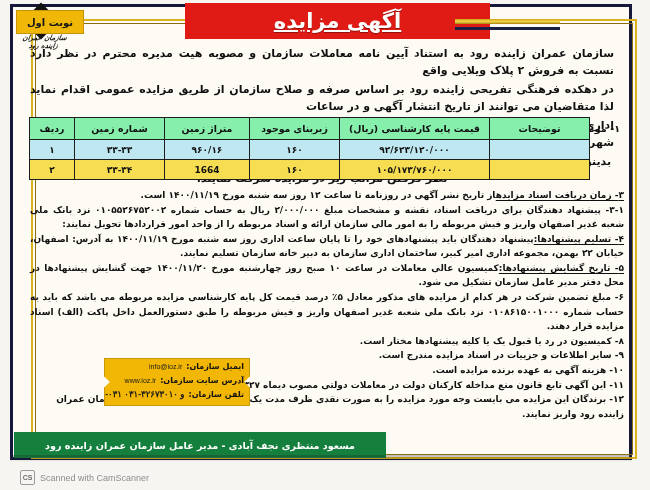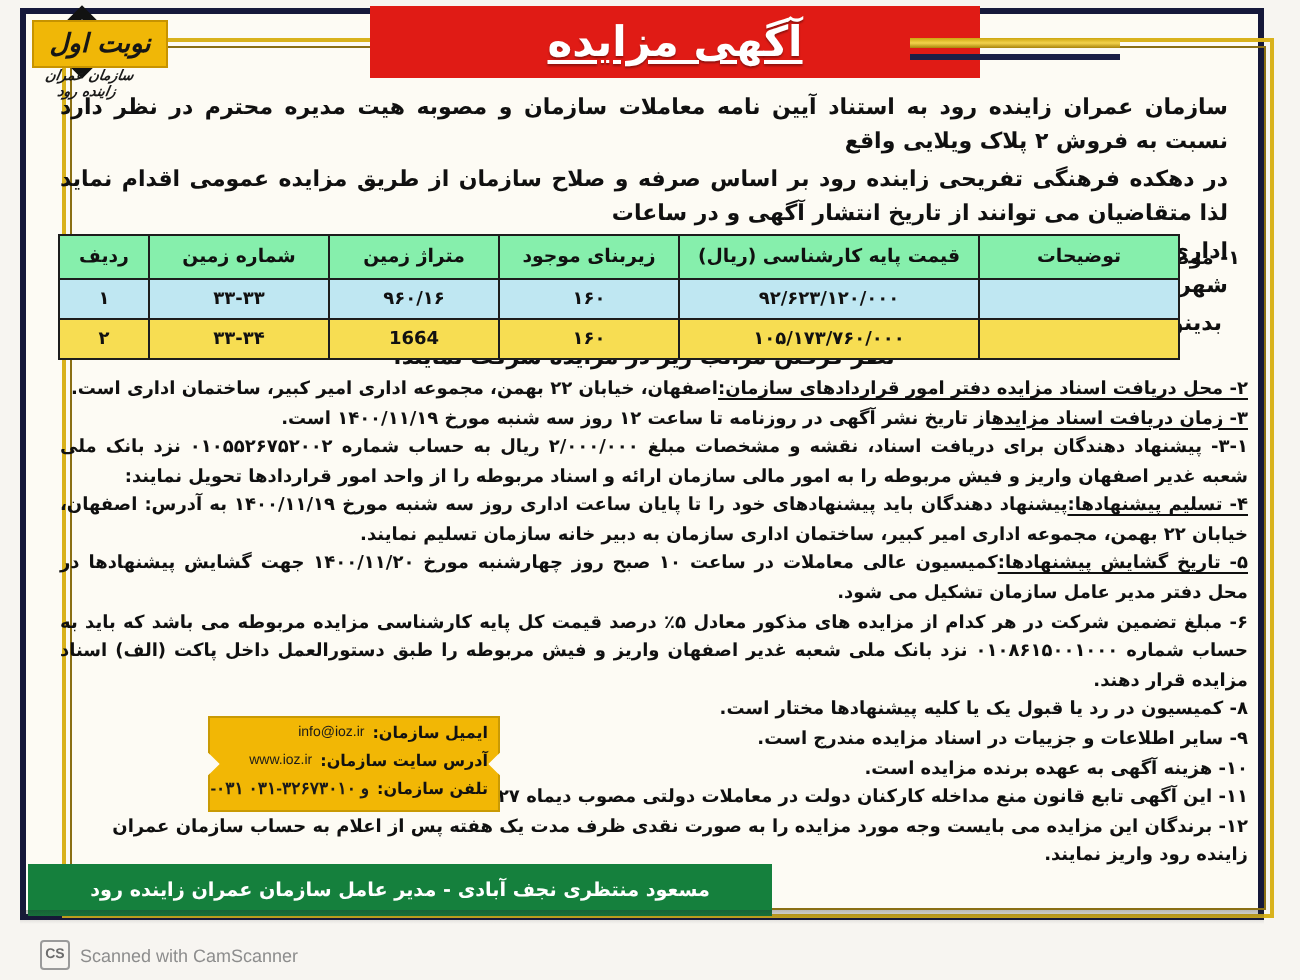--- a/index.html
+++ b/index.html
@@ -88,24 +88,23 @@
     top: 10px;
     width: 66px;
     height: 22px;
     background: #f0b707;
     display: flex;
     align-items: center;
     justify-content: center;
     border: 1px solid #c79300;
   }
   #round-badge .t {
-    font-size: 13px;
+    font-size: 10px;
     font-weight: bold;
     color: #161616;
-    font-style: italic;
   }
   #gold-rule-left {
     position: absolute;
     right: 90px;
     top: 19px;
     width: 105px;
     height: 5px;
     background: linear-gradient(to bottom,#cda50e,#f3d24b,#a8830a);
   }
   #gold-rule-left2 {
@@ -423,23 +422,20 @@
         <td>1664</td>
         <td>۳۳-۳۴</td>
         <td>۲</td>
       </tr>
     </tbody>
   </table>
 </div>
 
 <div id="clauses">
 
-  <div class="line rt">
-    <span class="hd">۲- محل دریافت اسناد مزایده دفتر امور قراردادهای سازمان:</span><span>اصفهان، خیابان ۲۲ بهمن، مجموعه اداری امیر کبیر، ساختمان اداری است.</span>
-  </div>
 
   <div class="line rt">
     <span class="hd">۳- زمان دریافت اسناد مزایده</span><span>از تاریخ نشر آگهی در روزنامه تا ساعت ۱۲ روز سه شنبه مورخ ۱۴۰۰/۱۱/۱۹ است.</span>
   </div>
 
   <div class="line">
     <span>۳-۱- پیشنهاد دهندگان برای دریافت اسناد، نقشه و مشخصات مبلغ ۲/۰۰۰/۰۰۰ ریال به حساب شماره ۰۱۰۵۵۲۶۷۵۲۰۰۲ نزد بانک ملی شعبه غدیر اصفهان واریز و فیش مربوطه را به امور مالی سازمان ارائه و اسناد مربوطه را از واحد امور قراردادها تحویل نمایند:</span>
   </div>
 
   <div class="line">

